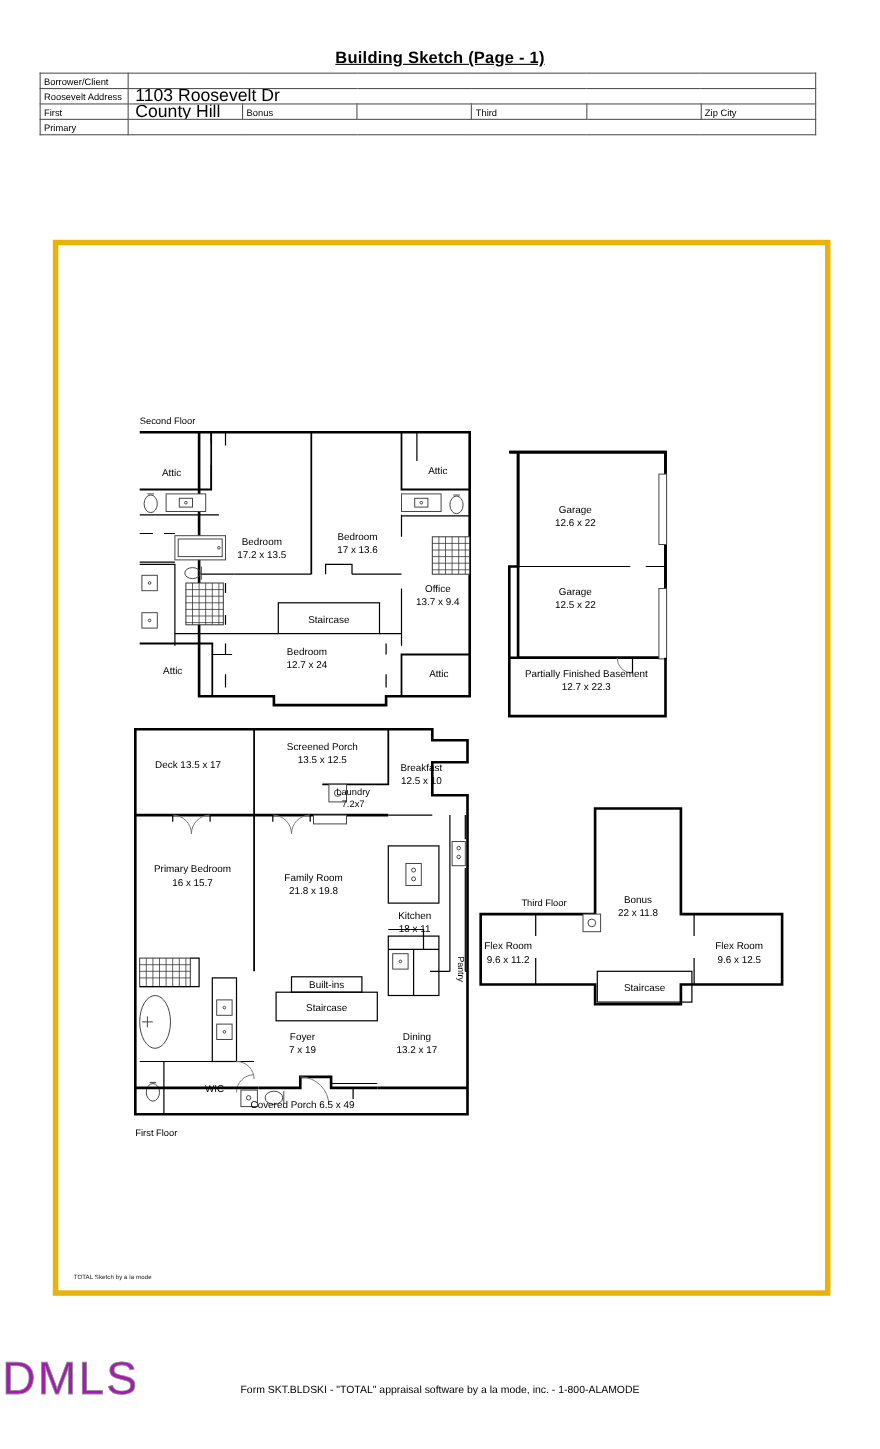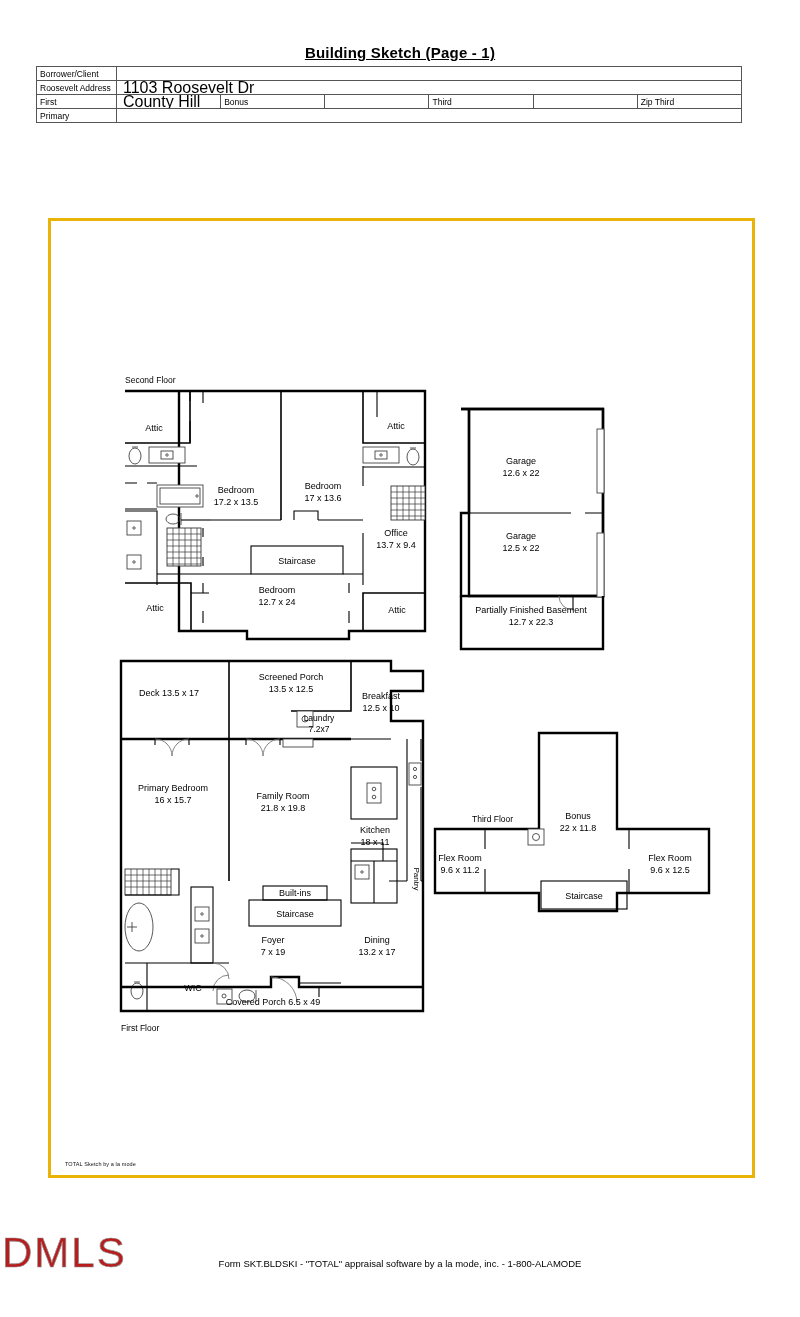--- a/index.html
+++ b/index.html
@@ -57,21 +57,21 @@
     border-left: none;
   }
 
   
   #sketch-frame {
     position: absolute;
     left: 48px;
     top: 218px;
     width: 707px;
     height: 960px;
-    border: 3px solid #eab308;
+    border: 5px solid #eab308;
     background: #fff;
     box-sizing: border-box;
   }
   #sketch-canvas {
     position: absolute;
     left: 0;
     top: 0;
     width: 701px;
     height: 954px;
   }
@@ -92,21 +92,21 @@
     width: 800px;
     text-align: center;
     font-size: 9.5px;
   }
   #dmls-watermark {
     position: absolute;
     left: 2px;
     top: 1232px;
     font-size: 42px;
     letter-spacing: 2px;
-    color: #b91c1c;
+    color: #a21caf;
     -webkit-text-stroke: 0.7px #8e8e8e;
     font-family: "Liberation Sans", sans-serif;
     font-weight: 300;
     line-height: 1;
   }
 
   
   #sketch-canvas text {
     font-family: "Liberation Sans", sans-serif;
     fill: #000;
@@ -136,21 +136,21 @@
     <td class="lbl">Roosevelt Address</td>
     <td class="val" colspan="6">1103 Roosevelt Dr</td>
   </tr>
   <tr>
     <td class="lbl">First</td>
     <td class="val" style="width:218px">County Hill</td>
     <td class="lbl" style="width:48px">Bonus</td>
     <td class="val" style="width:185px"></td>
     <td class="lbl" style="width:34px">Third</td>
     <td class="val" style="width:32px"></td>
-    <td class="lbl">Zip Third</td>
+    <td class="lbl">Zip City</td>
   </tr>
   <tr>
     <td class="lbl">Primary</td>
     <td class="val" colspan="6"></td>
   </tr>
 </tbody>
   </table>
 
 <div id="sketch-frame">
 

